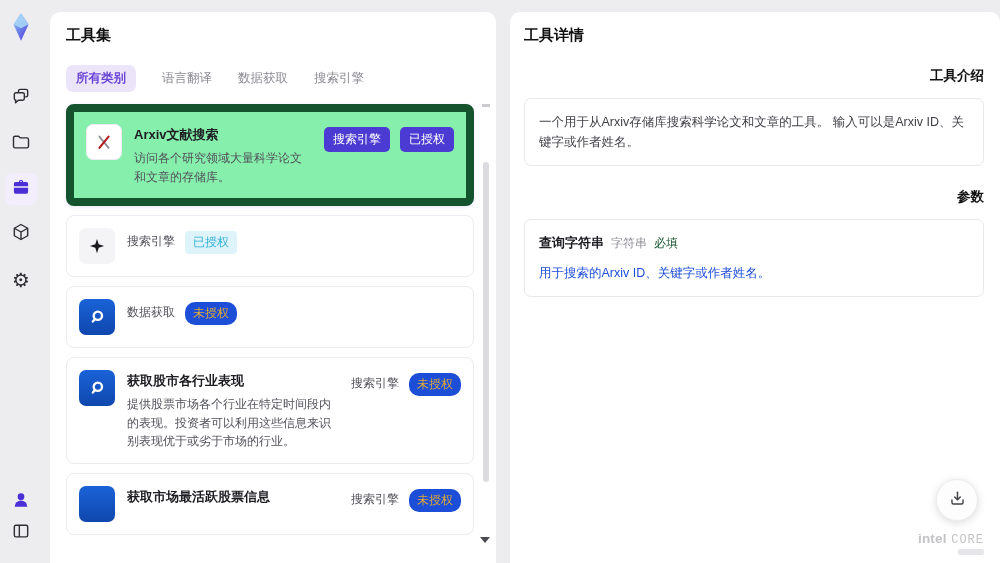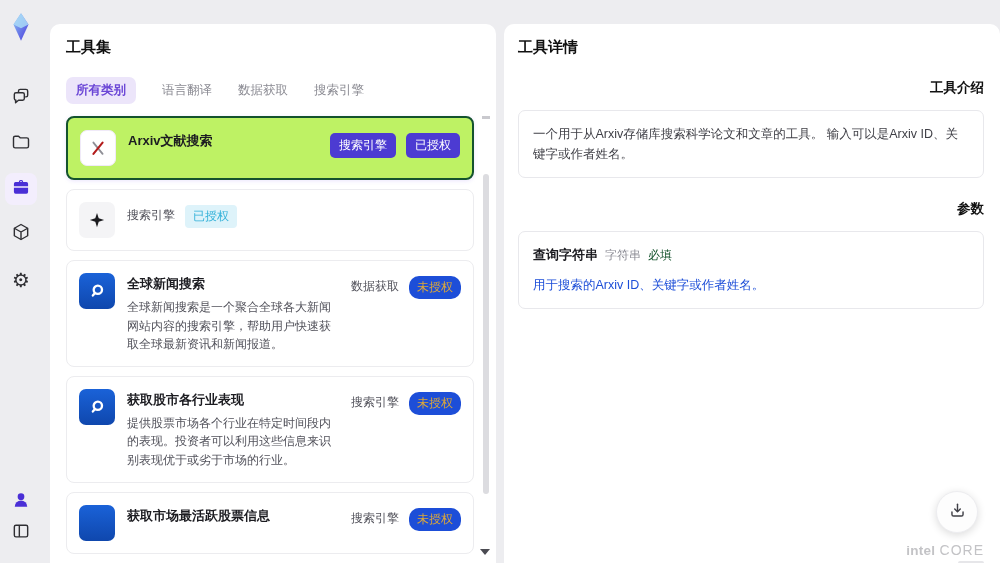--- a/index.html
+++ b/index.html
@@ -15,35 +15,35 @@
   .side-icon { position:absolute; left:50%; transform:translateX(-50%);
     width:32px; height:32px; display:flex; align-items:center; justify-content:center;
     border-radius:8px; cursor:pointer; }
   .side-icon svg { width:20px; height:20px; }
   .side-icon.active { background:#f3eefd; }
   .gear-glyph { font-size:20px; line-height:1; color:#2f2f33; }
   .logo { position:absolute; top:12px; left:50%; transform:translateX(-50%);
     width:30px; height:30px; }
 
   
-  .main { flex:1; display:flex; padding-top:24px; padding-left:8px; gap:8px; height:528px; }
+  .main { flex:1; display:flex; padding-top:12px; padding-left:8px; gap:14px; height:528px; }
   .panel { background:#fff; border-radius:10px 10px 0 0; height:555px; }
   .list-panel { width:446px; flex:0 0 446px; position:relative; padding:14px 16px 0 16px; }
   .detail-panel { flex:1; position:relative; padding:14px 16px 0 14px; }
 
   
   .panel-title { font-size:15px; font-weight:bold; color:#111; }
   .tabs { display:flex; align-items:center; gap:26px; margin:20px 0 12px 0; }
   .tab { font-size:12.5px; color:#8a8a92; cursor:pointer; padding:5px 0; white-space:nowrap; }
   .tab.active { background:#ece5fa; color:#6b46d6; font-weight:bold; padding:5px 10px; border-radius:7px; }
 
   .cards { padding-right:6px; }
   .card { display:flex; gap:12px; border:1px solid #ececef; border-radius:8px;
     padding:12px; margin-bottom:9px; background:#fff; cursor:pointer; }
-  .card.selected { border:2px solid #14532d; background:#bef264;
+  .card.selected { border:8px solid #14532d; background:#86efac;
     box-shadow:0 1px 4px rgba(120,80,240,.15); }
   .tool-icon { width:36px; height:36px; flex:0 0 36px; border-radius:7px;
     display:flex; align-items:center; justify-content:center; }
   .tool-icon.white { background:#fff; border:1px solid #f0eaf8; }
   .tool-icon.gray  { background:#f4f4f6; }
   .tool-icon.blue  { background:linear-gradient(180deg,#1a62d8,#0f47ad); }
   .card-body { flex:1; min-width:0; }
   .card-name { font-size:13px; font-weight:bold; color:#1c1c21; padding-top:2px; }
   .card-desc { font-size:12px; color:#52525b; line-height:1.55; margin-top:5px; }
   .card-right { flex-shrink:0; display:flex; gap:10px; align-items:flex-start; padding-top:3px; }
@@ -75,21 +75,21 @@
 
   
   .fab { position:absolute; right:22px; bottom:46px; width:42px; height:42px;
     border-radius:50%; background:#fdfdfd; border:1px solid #ededf0;
     box-shadow:0 2px 8px rgba(0,0,0,.14); display:flex; align-items:center;
     justify-content:center; cursor:pointer; }
   .fab svg { width:19px; height:19px; }
   .brand { position:absolute; right:16px; bottom:12px; text-align:right;
     color:#c3c3c6; line-height:1.1; user-select:none; }
   .brand .b1 { font-size:13.5px; font-weight:bold; letter-spacing:.2px; }
-  .brand .b2 { font-size:14px; font-weight:normal; letter-spacing:1px; }
+  .brand .b2 { font-size:12px; font-weight:normal; letter-spacing:1px;font-family:Liberation Mono, monospace; }
   .brand-blur { width:26px; height:6px; background:#e6e6e9; border-radius:2px;
     margin-left:auto; margin-top:2px; }
 </style>
 </head>
 <body>
 
 <div class="app">
 
   <div class="sidebar">
     <div class="logo">
@@ -179,20 +179,21 @@
 
         <div class="card selected">
           <div class="tool-icon white">
             <svg viewBox="0 0 24 24" width="20" height="20">
               <path d="M6.5 5.5l11 13.5" stroke="#8f8f96" stroke-width="2.2" stroke-linecap="round"></path>
               <path d="M17.5 5.5L6.5 19" stroke="#b31b1b" stroke-width="2.5" stroke-linecap="round"></path>
             </svg>
           </div>
           <div class="card-body">
             <div class="card-name">Arxiv文献搜索</div>
+            <div class="card-desc">访问各个研究领域大量科学论文和文章的存储库。</div>
           </div>
           <div class="card-right">
             <span class="badge solid">搜索引擎</span>
             <span class="badge solid">已授权</span>
           </div>
         </div>
 
         <div class="card">
           <div class="tool-icon gray">
             <svg viewBox="0 0 24 24" width="18" height="18">
@@ -204,24 +205,20 @@
             <span class="badge cyan">已授权</span>
           </div>
         </div>
 
         <div class="card">
           <div class="tool-icon blue">
             <svg viewBox="0 0 24 24" width="20" height="20">
               <circle cx="13" cy="10.5" r="5" fill="none" stroke="#fff" stroke-width="2.8"></circle>
               <path d="M9.3 14.8L7 17.5" stroke="#fff" stroke-width="2.8" stroke-linecap="round"></path>
             </svg>
-          </div>
-          <div class="card-body">
-            <div class="card-name">全球新闻搜索</div>
-            <div class="card-desc">全球新闻搜索是一个聚合全球各大新闻网站内容的搜索引擎，帮助用户快速获取全球最新资讯和新闻报道。</div>
           </div>
           <div class="card-right">
             <span class="cat-label">数据获取</span>
             <span class="badge amber">未授权</span>
           </div>
         </div>
 
         <div class="card">
           <div class="tool-icon blue">
             <svg viewBox="0 0 24 24" width="20" height="20">

